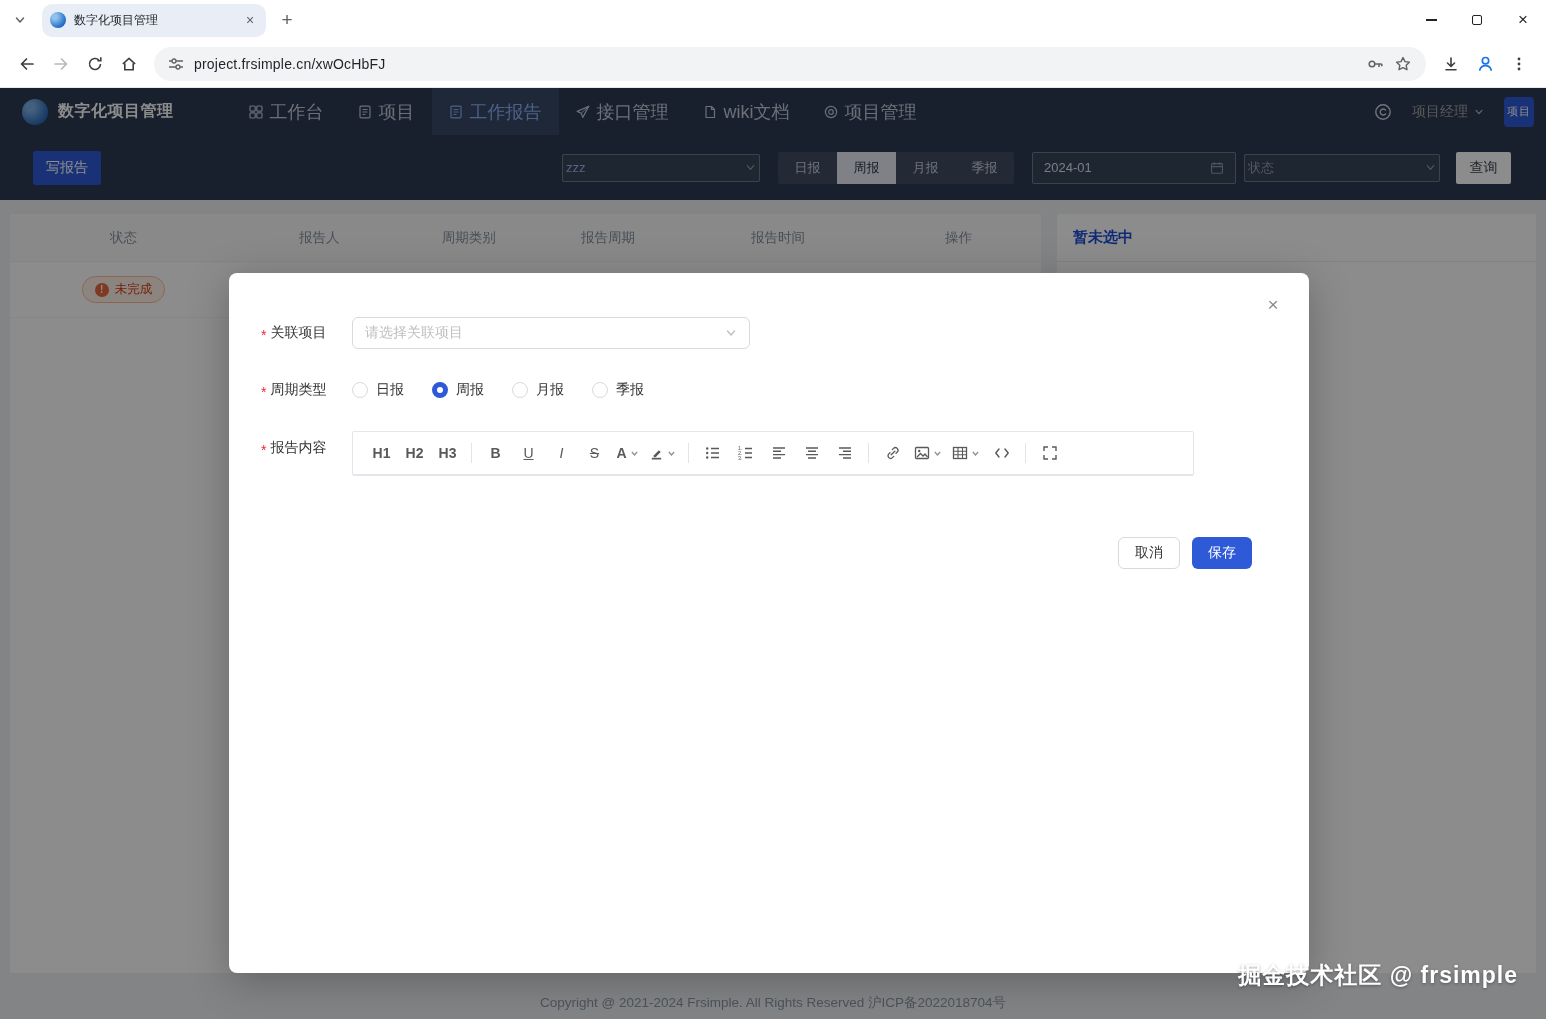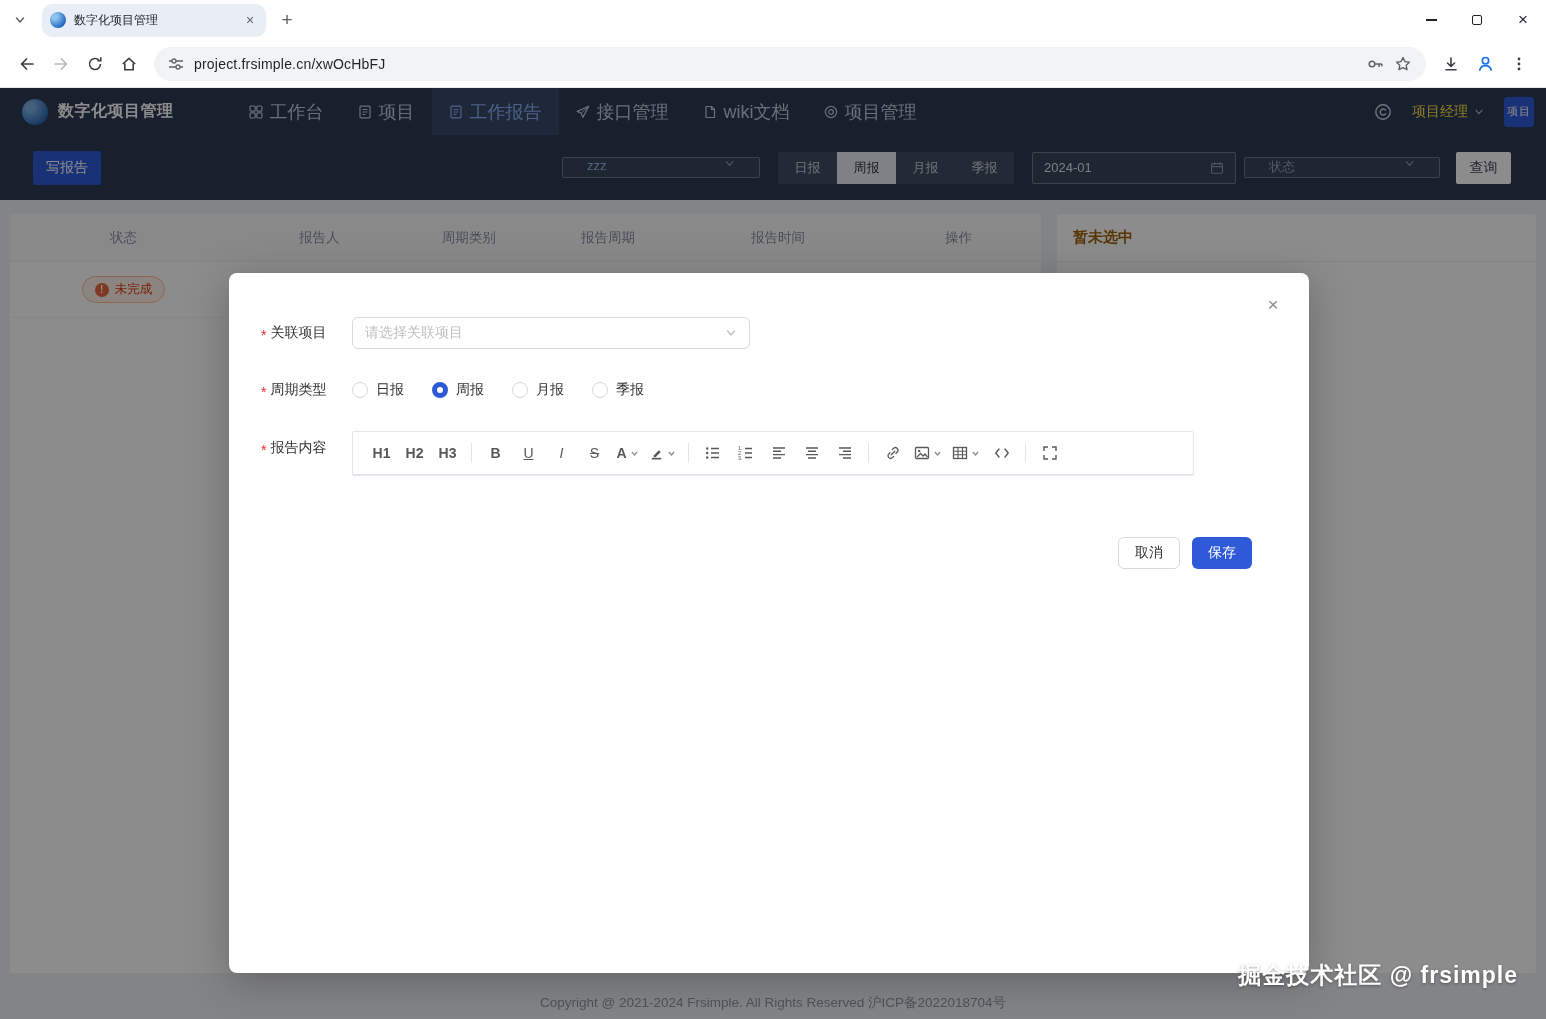--- a/index.html
+++ b/index.html
@@ -36,29 +36,29 @@
   .brand{display:flex;align-items:center;gap:10px;margin-right:58px}
   .logo{width:26px;height:26px;border-radius:50%;background:radial-gradient(circle at 32% 32%,#7fb0e6 15%,#2b6cb8 72%);flex:none}
   .brand-name{color:#fff;font-size:16px;font-weight:700;letter-spacing:.5px}
   .main-nav{display:flex;align-self:stretch}
   .nav-item{display:flex;align-items:center;gap:7px;padding:0 17px;color:#c3cbdb;font-size:18px;cursor:pointer}
   .nav-item .nv-ic{display:flex;color:#c3cbdb}
   .nav-item.active{background:#3a4a66;color:#8cb0fa}
   .nav-item.active .nv-ic{color:#8cb0fa}
   .header-right{margin-left:auto;display:flex;align-items:center;gap:20px}
   .copyright-ic{color:#cfd6e4;display:flex;cursor:pointer}
-  .role{display:flex;align-items:center;gap:6px;color:#fde047;font-size:14px;cursor:pointer}
+  .role{display:flex;align-items:center;gap:6px;color:#a3a3a3;font-size:14px;cursor:pointer}
   .caret-sm{color:#aeb9cc;display:flex}
   .avatar{width:30px;height:30px;border-radius:4px;background:#2e5ad8;color:#fff;font-size:11px;display:flex;align-items:center;justify-content:center;letter-spacing:1px;cursor:pointer}
 
   .filter-bar{height:65px;background:#2c3a52;display:flex;align-items:center;padding:0 35px 0 33px;flex:none}
   .btn{border:none;cursor:pointer;border-radius:3px;font-size:14px;font-family:inherit}
   .btn-primary{background:#2e5ad8;color:#fff;height:34px;padding:0 13px}
   .filter-right{margin-left:auto;display:flex;align-items:center;gap:8px}
-  .dk-select{height:21px;border:1px solid rgba(255,255,255,.28);background:rgba(255,255,255,.06);border-radius:2px;display:flex;padding:0 24px;gap:8px;cursor:pointer}
+  .dk-select{height:28px;border:1px solid rgba(255,255,255,.28);background:rgba(255,255,255,.06);border-radius:2px;display:flex;align-items:center;padding:0 3px;gap:8px;cursor:pointer}
   .dk-select .val{flex:1;font-size:13px}
   .sel-project{width:198px;margin-right:10px}
   .sel-project .val{color:#9db3e8}
   .sel-status{width:196px}
   .sel-status .val{color:#97a3b8}
   .dk-caret{color:#8d99ae;display:flex}
   .segmented{display:flex;height:32px;background:rgba(255,255,255,.10);border-radius:2px;overflow:hidden;margin-right:10px}
   .seg-opt{width:59px;display:flex;align-items:center;justify-content:center;font-size:13px;color:#c7d0df;cursor:pointer}
   .seg-opt.selected{background:#e8ecf4;color:#2b3445}
   .date-box{width:204px;height:32px;border:1px solid rgba(255,255,255,.28);background:rgba(255,255,255,.06);border-radius:2px;display:flex;align-items:center;padding:0 11px;gap:16px;cursor:pointer}
@@ -68,21 +68,21 @@
   .content{flex:1;display:flex;gap:16px;padding:14px 10px;overflow:hidden}
   .table-card{flex:1;background:#fff;border-radius:2px;display:flex;flex-direction:column}
   .t-head{display:grid;grid-template-columns:22% 16% 13% 14% 19% 16%;background:#fafafa;border-bottom:1px solid #f0f0f0;height:48px;align-items:center}
   .t-head .th{font-size:13.5px;color:#85909f;text-align:center}
   .t-row{display:grid;grid-template-columns:22% 16% 13% 14% 19% 16%;height:56px;align-items:center;border-bottom:1px solid #f5f5f5;cursor:pointer}
   .t-cell{text-align:center}
   .tag-warn{display:inline-flex;align-items:center;gap:6px;border:1px solid #ffbb96;background:#fff2e8;color:#d4380d;font-size:12.5px;border-radius:14px;padding:4px 12px}
   .tag-ic{width:14px;height:14px;border-radius:50%;background:#e8663c;color:#fff;font-size:10px;font-weight:700;display:inline-flex;align-items:center;justify-content:center}
 
   .detail-panel{width:479px;background:#fff;border-radius:2px}
-  .dp-head{padding:14px 16px;font-size:15px;font-weight:700;color:#a16207;border-bottom:1px solid #ebedf0}
+  .dp-head{padding:14px 16px;font-size:15px;font-weight:700;color:#1d4ed8;border-bottom:1px solid #ebedf0}
 
   .copyright{height:32px;display:flex;align-items:center;justify-content:center;color:#8f98a6;font-size:13.5px;flex:none}
 
   
   .overlay{position:absolute;inset:0;background:rgba(0,0,0,.45);z-index:20}
   .modal{position:absolute;left:229px;top:185px;width:1080px;height:700px;background:#fff;border-radius:8px;z-index:30;box-shadow:0 8px 40px rgba(0,0,0,.25);padding-top:24px}
   .modal-title{font-size:16px;font-weight:700;color:#1f2329;padding:0 32px}
   .modal-close{position:absolute;top:20px;right:24px;width:24px;height:24px;border:none;background:none;font-size:19px;color:#8c8c8c;cursor:pointer;line-height:24px;text-align:center}
   .modal-body{padding:20px 32px 0}
   .form-row{display:flex;margin-bottom:25px}

